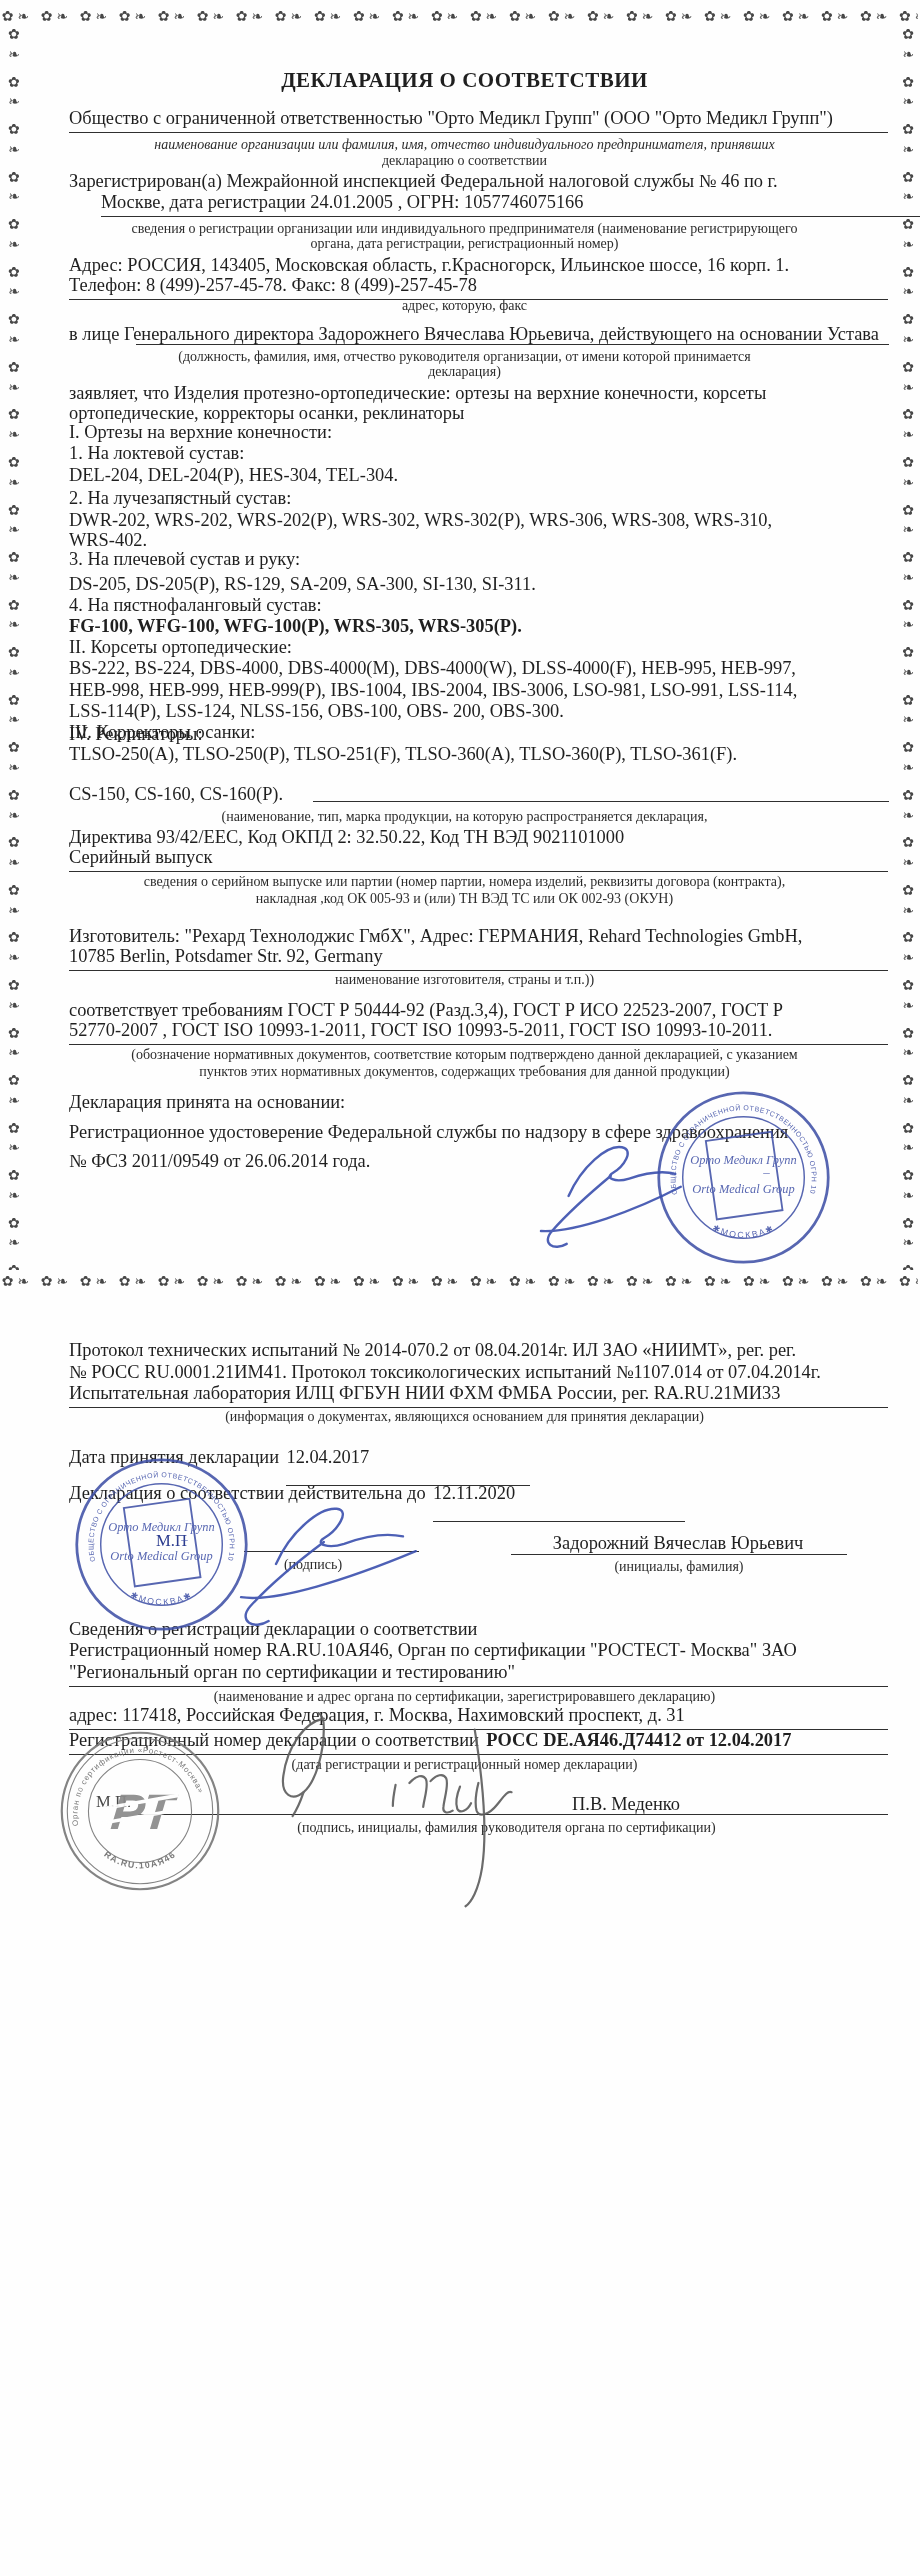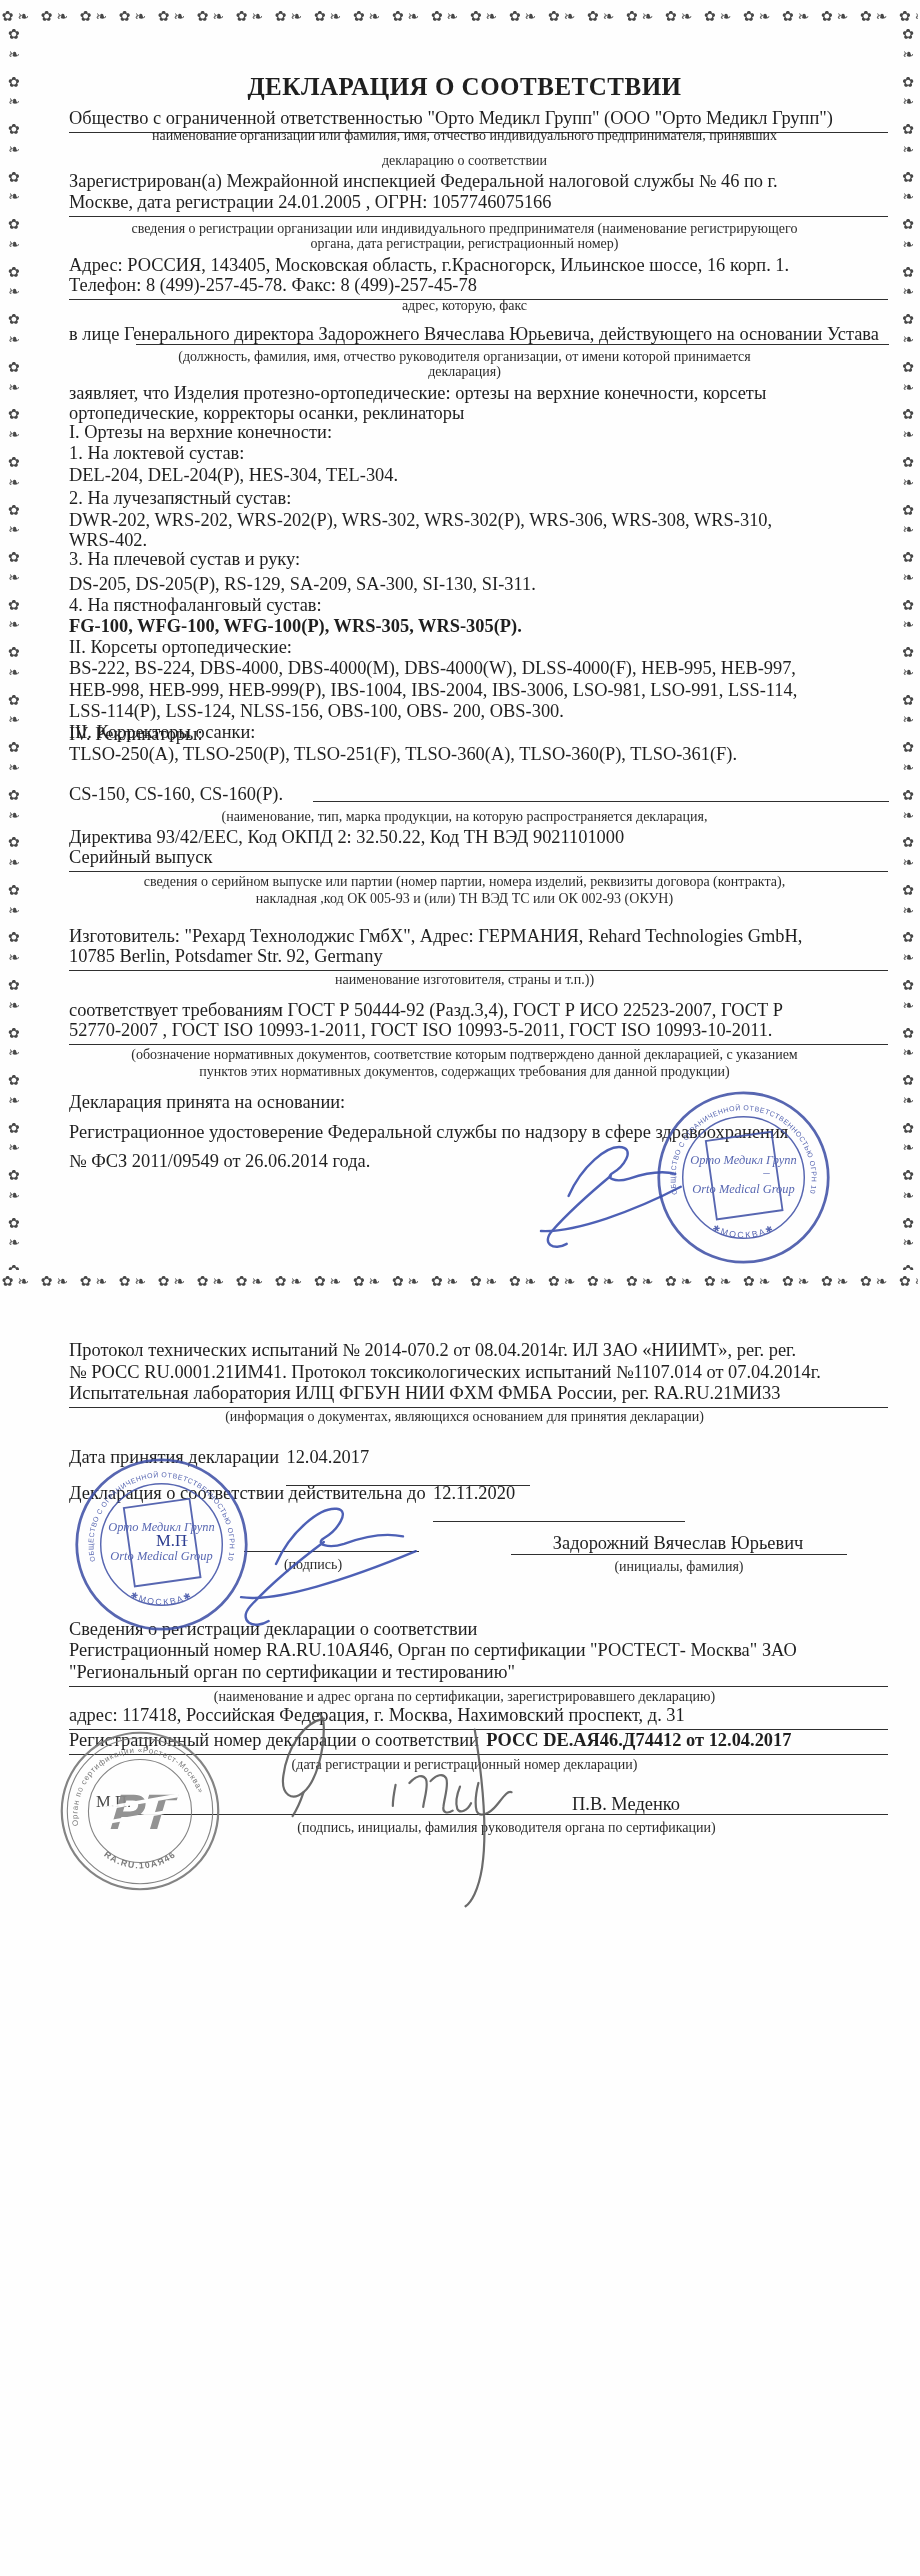--- a/index.html
+++ b/index.html
@@ -23,27 +23,27 @@
 </head>
 <body>
 
 <div class="page">
 
   <div class="orn orn-h" style="top:5.5px;">✿❧ ✿❧ ✿❧ ✿❧ ✿❧ ✿❧ ✿❧ ✿❧ ✿❧ ✿❧ ✿❧ ✿❧ ✿❧ ✿❧ ✿❧ ✿❧ ✿❧ ✿❧ ✿❧ ✿❧ ✿❧ ✿❧ ✿❧ ✿❧ ✿❧ ✿❧ ✿❧ ✿❧ ✿❧ ✿❧ ✿❧ ✿❧ ✿❧ ✿❧ </div>
   <div class="orn orn-h" style="top:1271px;">✿❧ ✿❧ ✿❧ ✿❧ ✿❧ ✿❧ ✿❧ ✿❧ ✿❧ ✿❧ ✿❧ ✿❧ ✿❧ ✿❧ ✿❧ ✿❧ ✿❧ ✿❧ ✿❧ ✿❧ ✿❧ ✿❧ ✿❧ ✿❧ ✿❧ ✿❧ ✿❧ ✿❧ ✿❧ ✿❧ ✿❧ ✿❧ ✿❧ ✿❧ </div>
   <div class="orn orn-v" style="left:1.8px;top:26px;">✿❧ ✿❧ ✿❧ ✿❧ ✿❧ ✿❧ ✿❧ ✿❧ ✿❧ ✿❧ ✿❧ ✿❧ ✿❧ ✿❧ ✿❧ ✿❧ ✿❧ ✿❧ ✿❧ ✿❧ ✿❧ ✿❧ ✿❧ ✿❧ ✿❧ ✿❧ ✿❧ ✿❧ ✿❧ ✿❧ ✿❧ ✿❧ ✿❧ ✿❧ ✿❧ ✿❧ ✿❧ ✿❧ ✿❧ ✿❧ </div>
   <div class="orn orn-v" style="left:896px;top:26px;">✿❧ ✿❧ ✿❧ ✿❧ ✿❧ ✿❧ ✿❧ ✿❧ ✿❧ ✿❧ ✿❧ ✿❧ ✿❧ ✿❧ ✿❧ ✿❧ ✿❧ ✿❧ ✿❧ ✿❧ ✿❧ ✿❧ ✿❧ ✿❧ ✿❧ ✿❧ ✿❧ ✿❧ ✿❧ ✿❧ ✿❧ ✿❧ ✿❧ ✿❧ ✿❧ ✿❧ ✿❧ ✿❧ ✿❧ ✿❧ </div>
 
-  <div class="ln c b" style="top:76px;font-size:25px;letter-spacing:0.5px;">ДЕКЛАРАЦИЯ О СООТВЕТСТВИИ</div>
+  <div class="ln c b" style="top:70px;font-size:21px;letter-spacing:0.5px;">ДЕКЛАРАЦИЯ О СООТВЕТСТВИИ</div>
 
   <div class="ln ul" style="top:108px;">Общество с ограниченной ответственностью "Орто Медикл Групп"  (ООО "Орто Медикл Групп")</div>
-  <div class="ln c fine" style="top:128px;">наименование организации или фамилия, имя, отчество индивидуального предпринимателя, принявших</div>
+  <div class="ln c fine" style="top:137px;font-style:italic;">наименование организации или фамилия, имя, отчество индивидуального предпринимателя, принявших</div>
   <div class="ln c fine" style="top:153px;">декларацию о соответствии</div>
   <div class="ln" style="top:171px;">Зарегистрирован(а) Межрайонной инспекцией Федеральной налоговой службы № 46 по г.</div>
-  <div class="ln ul" style="top:192px;">Москве, дата регистрации 24.01.2005 , ОГРН: 1057746075166</div>
+  <div class="ln ul" style="top:192px;margin-left:32px;">Москве, дата регистрации 24.01.2005 , ОГРН: 1057746075166</div>
   <div class="ln c fine" style="top:221px;">сведения о регистрации организации или индивидуального предпринимателя (наименование регистрирующего</div>
   <div class="ln c fine" style="top:236px;">органа, дата регистрации, регистрационный номер)</div>
   <div class="ln" style="top:255px;">Адрес: РОССИЯ, 143405, Московская область, г.Красногорск, Ильинское шоссе, 16 корп. 1.</div>
   <div class="ln ul" style="top:275px;">Телефон: 8 (499)-257-45-78. Факс: 8 (499)-257-45-78</div>
   <div class="ln c fine" style="top:298px;">адрес, которую, факс</div>
   <div class="ln" style="top:324px;">в лице Генерального директора Задорожнего Вячеслава Юрьевича, действующего на основании Устава</div>
   <div class="rule" style="left:136px;top:344px;width:753px;"></div>
   <div class="ln c fine" style="top:349px;">(должность, фамилия, имя, отчество руководителя организации, от имени которой принимается</div>
   <div class="ln c fine" style="top:364px;">декларация)</div>
 

